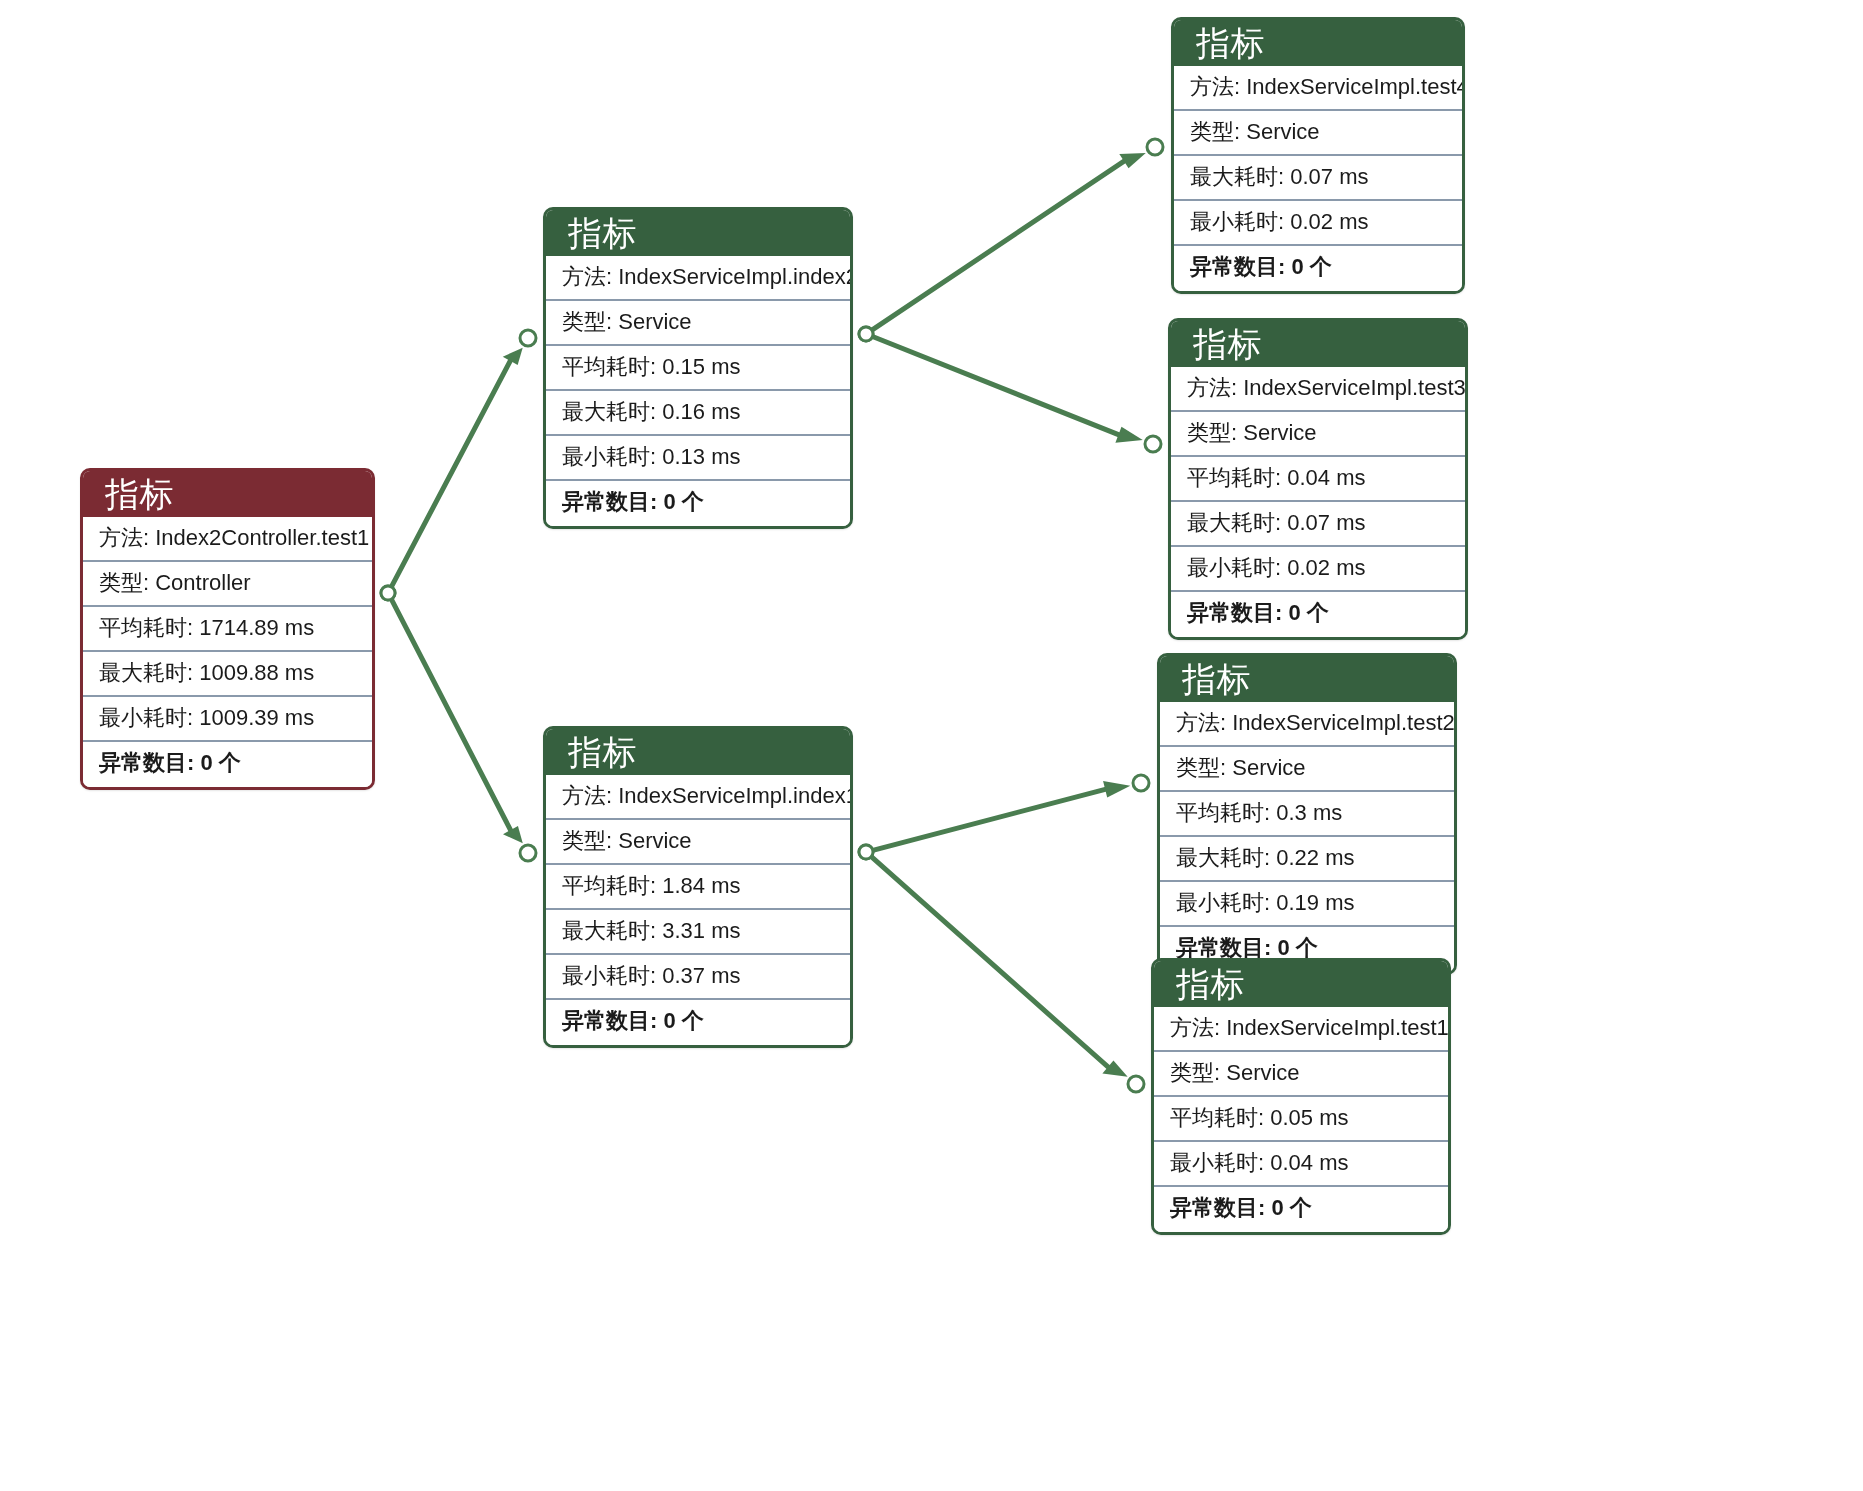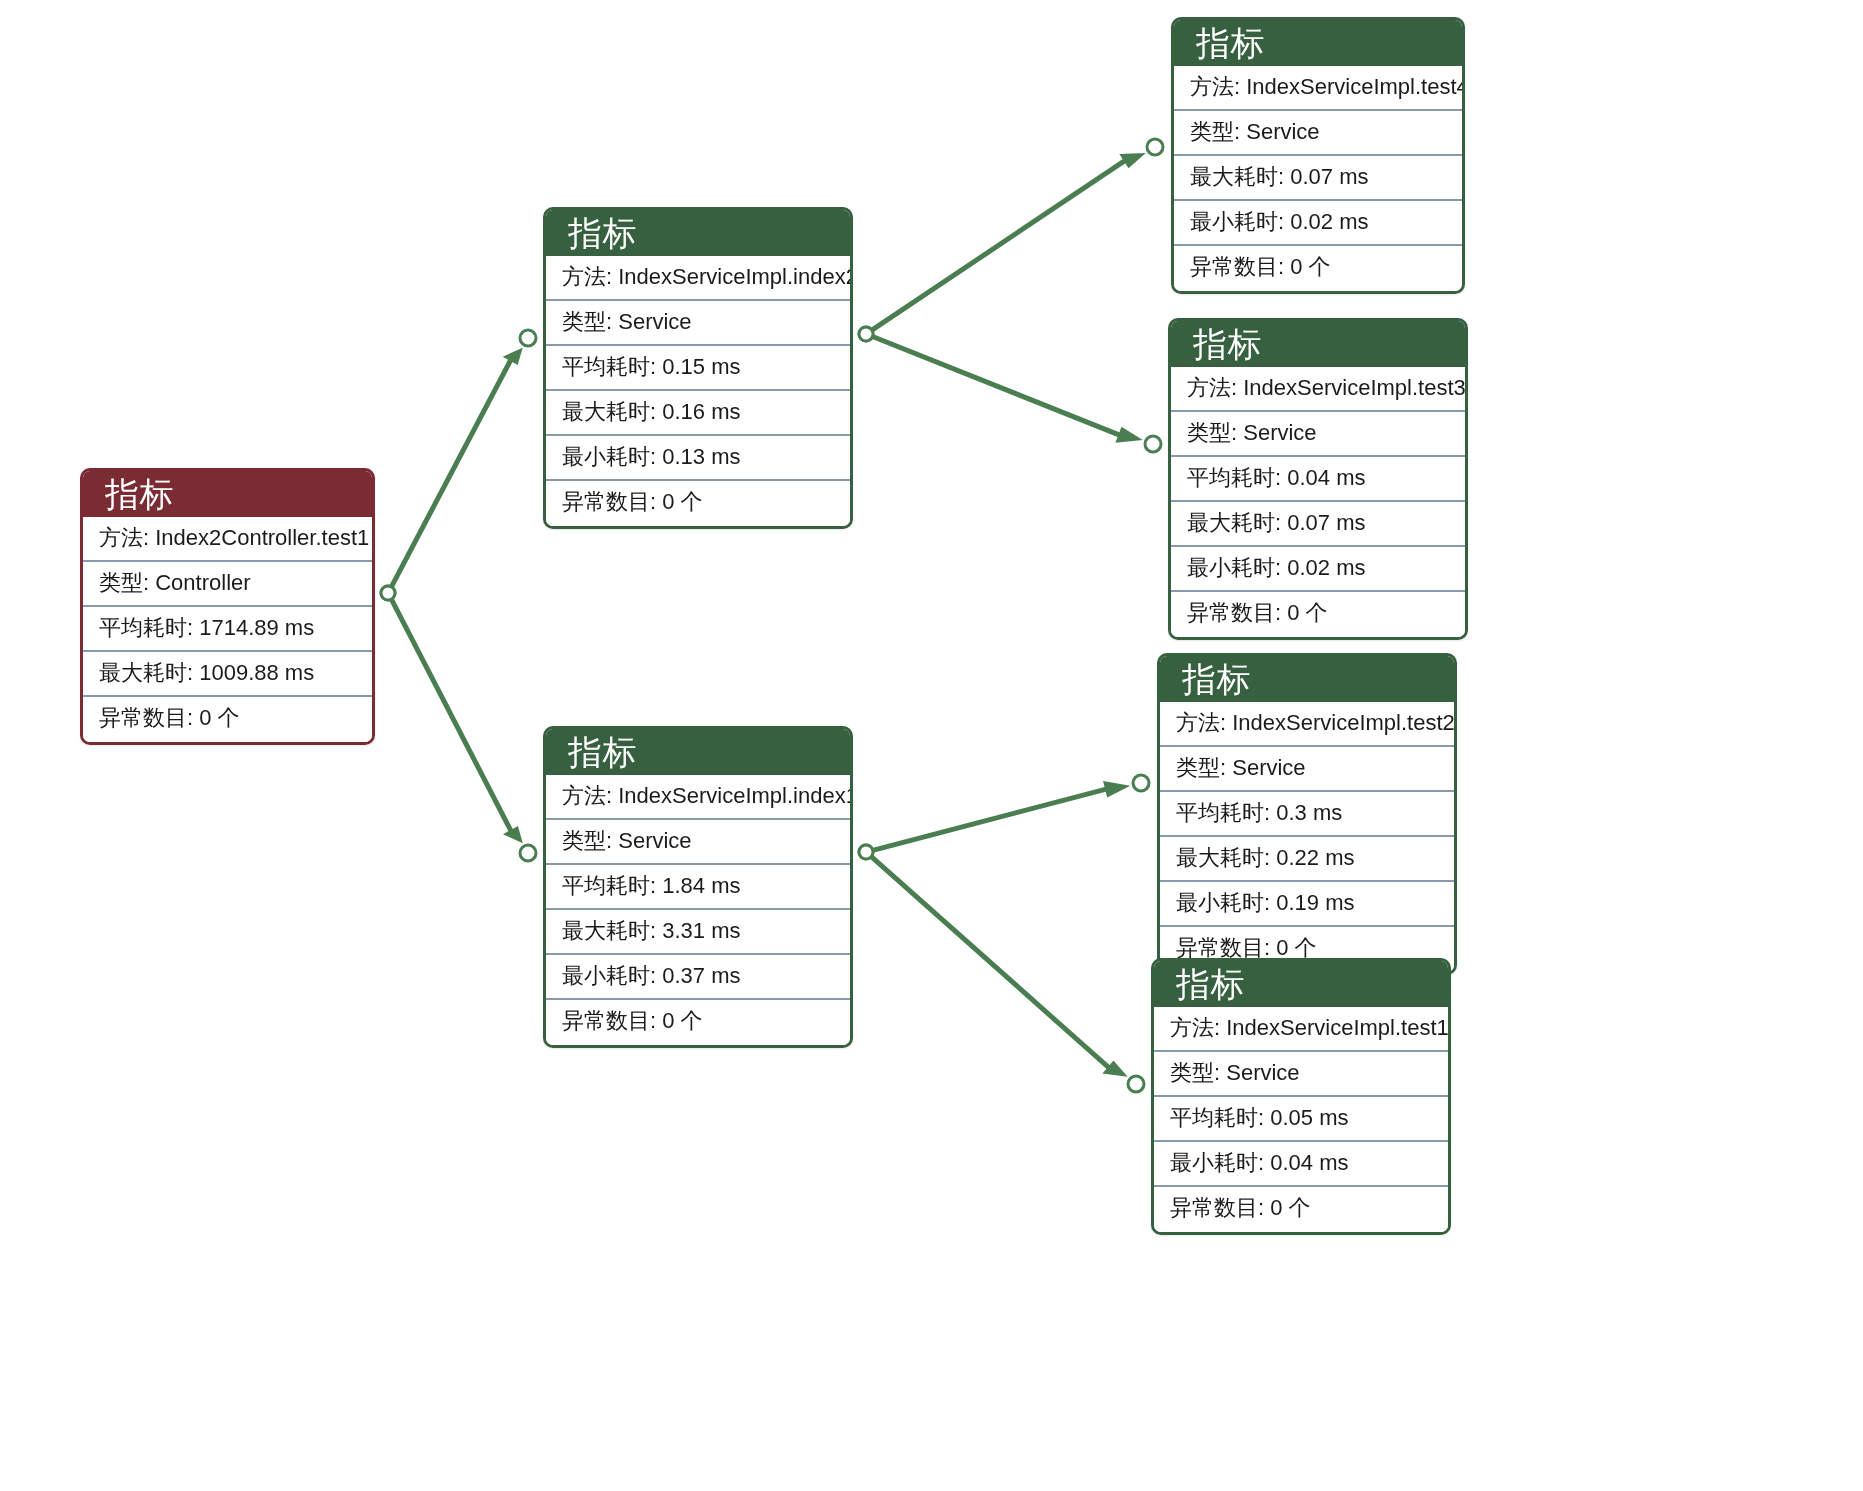--- a/index.html
+++ b/index.html
@@ -57,20 +57,21 @@
   .row {
     font-size: 22px;
     color: #1b1b1b;
     padding: 6px 14px 7px 16px;
     border-bottom: 2px solid #8a99ab;
     white-space: nowrap;
     line-height: 30px;
   }
   .row:last-child {
     border-bottom: none;
+    font-weight: bold;
   }
   .row .k { color: #1b1b1b; }
   .row .v { color: #1b1b1b; }
 </style>
 </head>
 <body>
 
 <div id="canvas">
   <svg id="edges" viewBox="0 0 1863 1491">
       <g>
@@ -111,20 +112,21 @@
       </g>
     </svg>
   <div id="nodes">
       <div class="node red" style="left: 80px; top: 468px; width: 295px;">
         <div class="node-header">指标</div>
         <div class="node-body">
           <div class="row"><span class="k">方法: </span><span class="v">Index2Controller.test1</span></div>
           <div class="row"><span class="k">类型: </span><span class="v">Controller</span></div>
           <div class="row"><span class="k">平均耗时: </span><span class="v">1714.89 ms</span></div>
           <div class="row"><span class="k">最大耗时: </span><span class="v">1009.88 ms</span></div>
+          <div class="row"><span class="k">最小耗时: </span><span class="v">1009.39 ms</span></div>
           <div class="row"><span class="k">异常数目: </span><span class="v">0 个</span></div>
         </div>
       </div>
       <div class="node" style="left: 543px; top: 207px; width: 310px;">
         <div class="node-header">指标</div>
         <div class="node-body">
           <div class="row"><span class="k">方法: </span><span class="v">IndexServiceImpl.index2</span></div>
           <div class="row"><span class="k">类型: </span><span class="v">Service</span></div>
           <div class="row"><span class="k">平均耗时: </span><span class="v">0.15 ms</span></div>
           <div class="row"><span class="k">最大耗时: </span><span class="v">0.16 ms</span></div>

